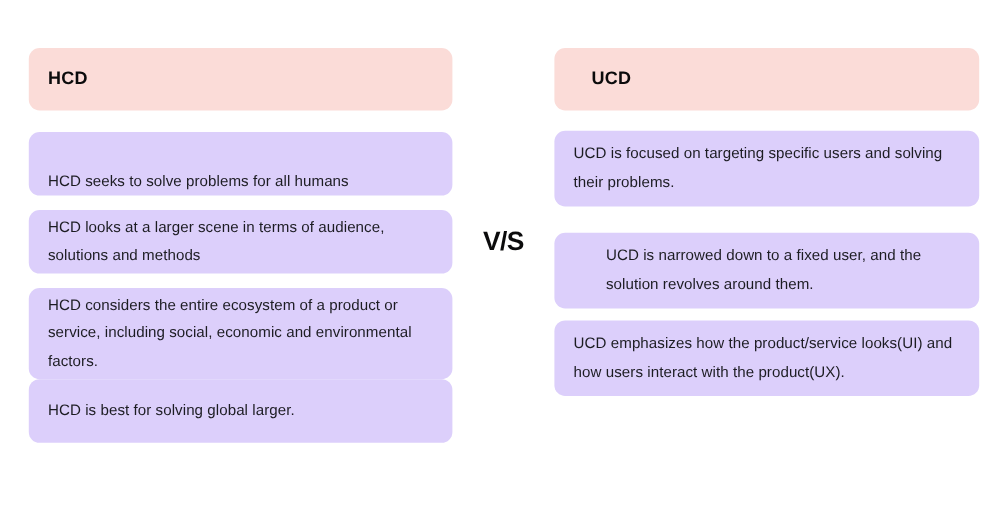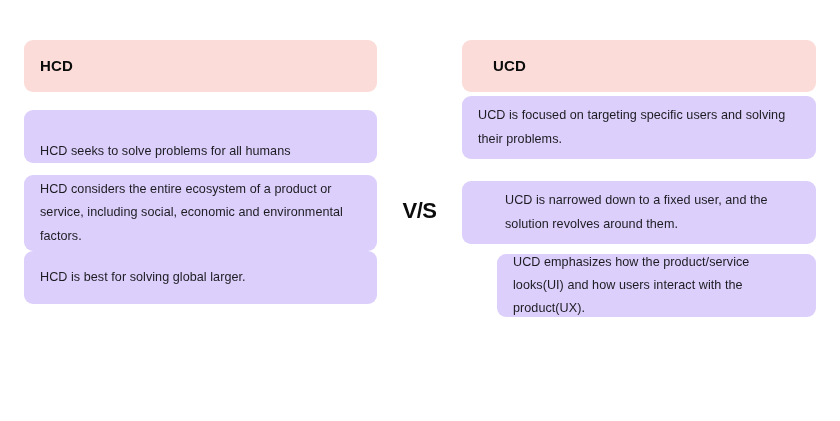--- a/index.html
+++ b/index.html
@@ -66,30 +66,30 @@
   }
 
   
   .column-left  .card-header { margin-bottom: 18px; }
   .column-left  .row-0 { height: 53px; margin-bottom: 12px; align-items: flex-end; }
   .column-left  .row-1 { height: 53px; margin-bottom: 12px; }
   .column-left  .row-2 { height: 76px; }
   .column-left  .row-3 { height: 53px; }
 
   
-  .column-right .card-header { margin-bottom: 4px; padding-left: 31px; }
+  .column-right .card-header { margin-bottom: 17px; padding-left: 31px; }
   .column-right .row-0 { height: 63px; margin-bottom: 22px; }
   .column-right .row-1 { height: 63px; margin-bottom: 10px; padding-left: 43px; }
-  .column-right .row-2 { height: 63px; margin-bottom: 12px; margin-left: 35px; }
+  .column-right .row-2 { height: 63px; margin-bottom: 12px; }
   .column-right .row-3 { height: 53px; }
 
   .vs-divider {
     position: absolute;
     left: 377px;
-    top: 190px;
+    top: 180px;
     width: 85px;
     height: 42px;
     display: flex;
     align-items: center;
     justify-content: center;
     font-size: 22px;
     font-weight: bold;
     color: #0b0b0c;
     letter-spacing: -0.5px;
   }
@@ -98,20 +98,23 @@
 <body>
 
 <div class="board">
 
   <div class="column column-left">
     <div class="card card-header">
       <span class="card-title">HCD</span>
     </div>
     <div class="card card-body row-0">
       <span class="card-text">HCD seeks to solve problems for all humans</span>
+    </div>
+    <div class="card card-body row-1">
+      <span class="card-text">HCD looks at a larger scene in terms of audience, solutions and methods</span>
     </div>
     <div class="card card-body row-2">
       <span class="card-text">HCD considers the entire ecosystem of a product or service, including social, economic and environmental factors.</span>
     </div>
     <div class="card card-body row-3">
       <span class="card-text">HCD is best for solving global larger.</span>
     </div>
   </div>
 
   <div class="vs-divider">

